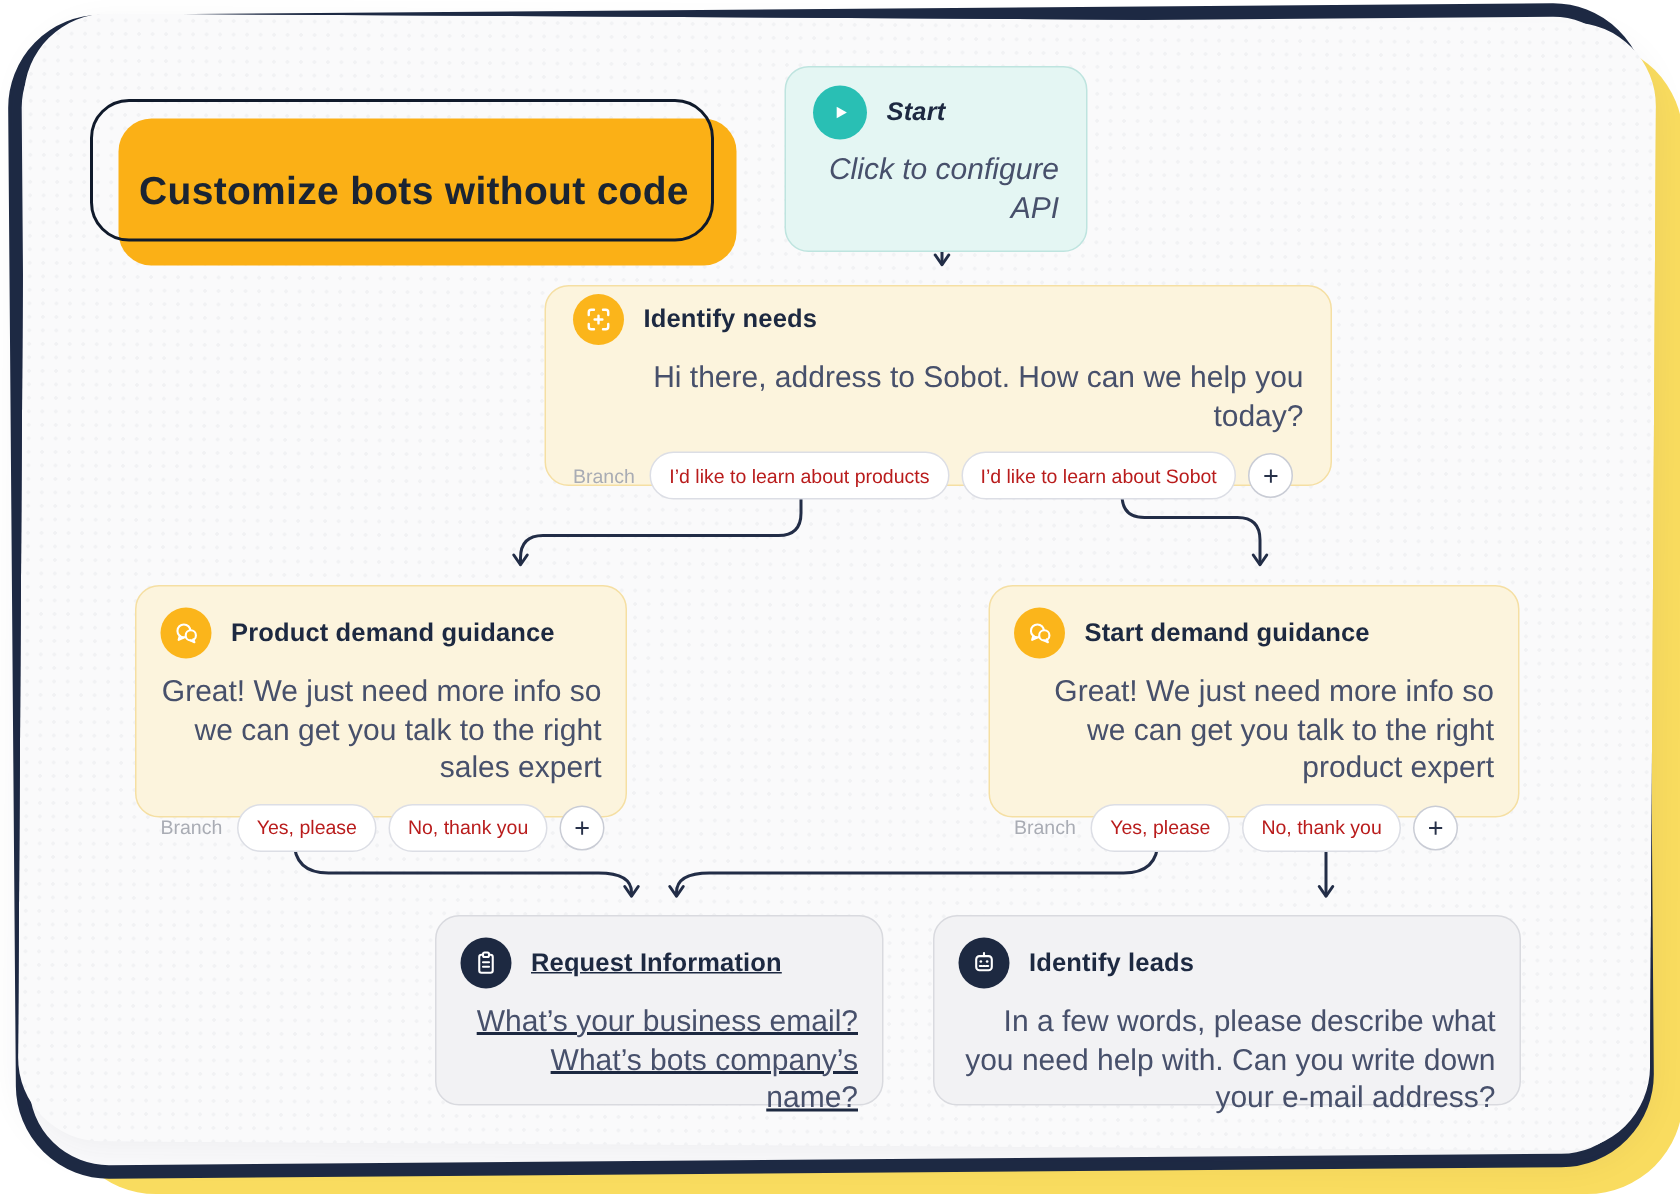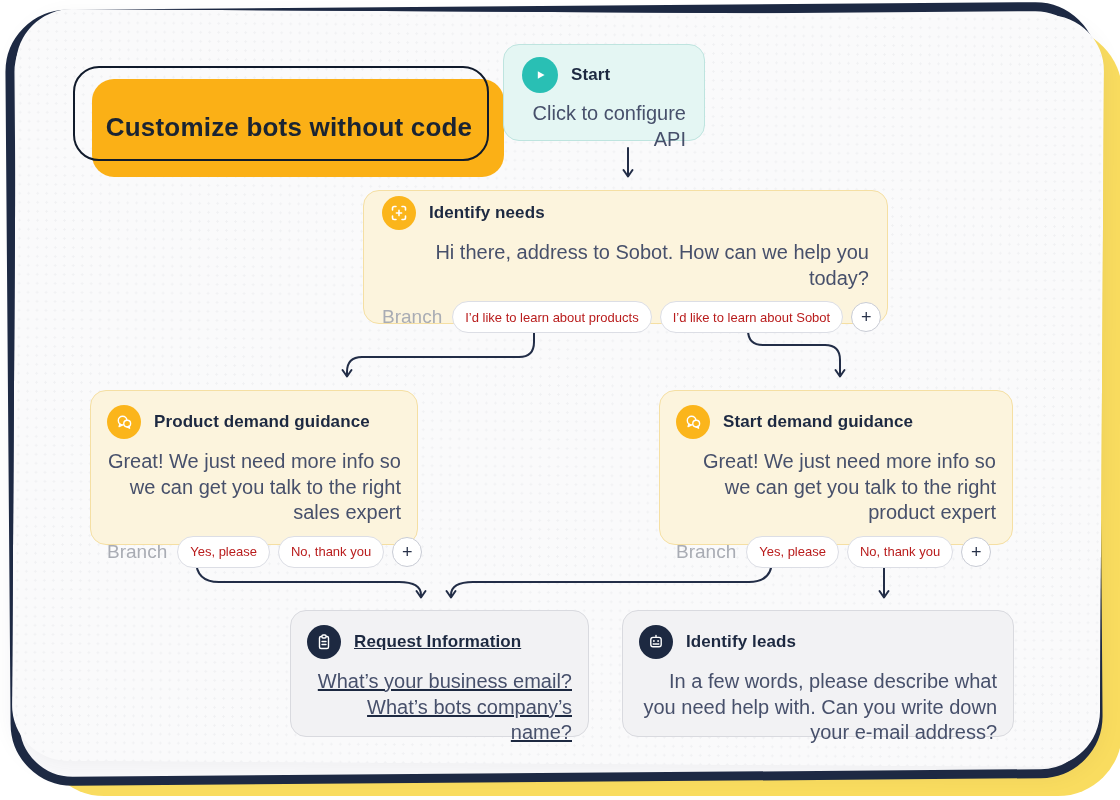--- a/index.html
+++ b/index.html
@@ -26,21 +26,21 @@
     background-size:9px 9px;
     box-shadow:0 8px 24px rgba(30,40,60,0.06);
     transform:rotate(0.35deg); z-index:3;
   }
   
   .connectors { position:absolute; left:0; top:0; width:1120px; height:800px; z-index:4; }
   
   .content { position:absolute; left:0; top:0; width:1120px; height:800px; z-index:5; }
 
   
-  .badge { position:absolute; left:73px; top:66px; width:432px; height:112px; }
+  .badge { position:absolute; left:60px; top:66px; width:432px; height:112px; }
   .badge-fill {
     position:absolute; left:19px; top:13px; width:412px; height:98px;
     background:#FBB016; border-radius:22px;
   }
   .badge-outline {
     position:absolute; left:0; top:0; width:416px; height:95px;
     border:2.5px solid #101A2B; border-radius:26px;
   }
   .badge-text {
     position:absolute; left:0; top:46px; width:432px; text-align:center;
@@ -66,21 +66,21 @@
   .icon-circle.yellow { background:#FBB51B; }
   .icon-circle.dark   { background:#1D2941; }
   .node-title { font-size:17px; font-weight:700; color:#1D2941; letter-spacing:0.1px; }
 
   .node-body {
     margin-top:10px; font-size:20px; line-height:25.5px; color:#47506B;text-align:right;
   }
   .node.mint .node-body { margin-top:8px; }
 
   .branch-row { margin-top:10px; display:flex; align-items:center; gap:8px; }
-  .branch-label { font-size:19px; color:#A9ACB4; flex:0 0 auto; margin-right:2px; }
+  .branch-label { font-size:13px; color:#A9ACB4; flex:0 0 auto; margin-right:2px; }
   .pill {
     height:32px; display:flex; align-items:center; padding:0 12px;
     background:#ffffff; border:1px solid #DCDEE5; border-radius:16px;
     font-size:13px; color:#b91c1c; white-space:nowrap;
   }
   .plus-btn {
     width:30px; height:30px; border-radius:50%; background:#ffffff;
     border:1px solid #C9CCD5; display:flex; align-items:center; justify-content:center;
     font-size:18px; font-weight:400; color:#273149; line-height:1; flex:0 0 auto;
   }
@@ -109,21 +109,21 @@
 </svg>
 
 <div class="content">
 
   <div class="badge">
     <div class="badge-fill"></div>
     <div class="badge-outline"></div>
     <div class="badge-text">Customize bots without code</div>
   </div>
 
-  <div class="node mint" style="left:503px; top:44px; width:202px; height:97px;">
+  <div class="node mint" style="left:523px; top:44px; width:202px; height:124px;font-style:italic;">
     <div class="node-inner">
       <div class="node-header">
         <span class="icon-circle teal">
           <svg width="18" height="18" viewBox="0 0 18 18">
               <polygon points="6.8,5.2 13.6,9 6.8,12.8" fill="#ffffff"></polygon>
             </svg>
         </span>
         <span class="node-title">Start</span>
       </div>
       <div class="node-body">Click to configure API</div>

